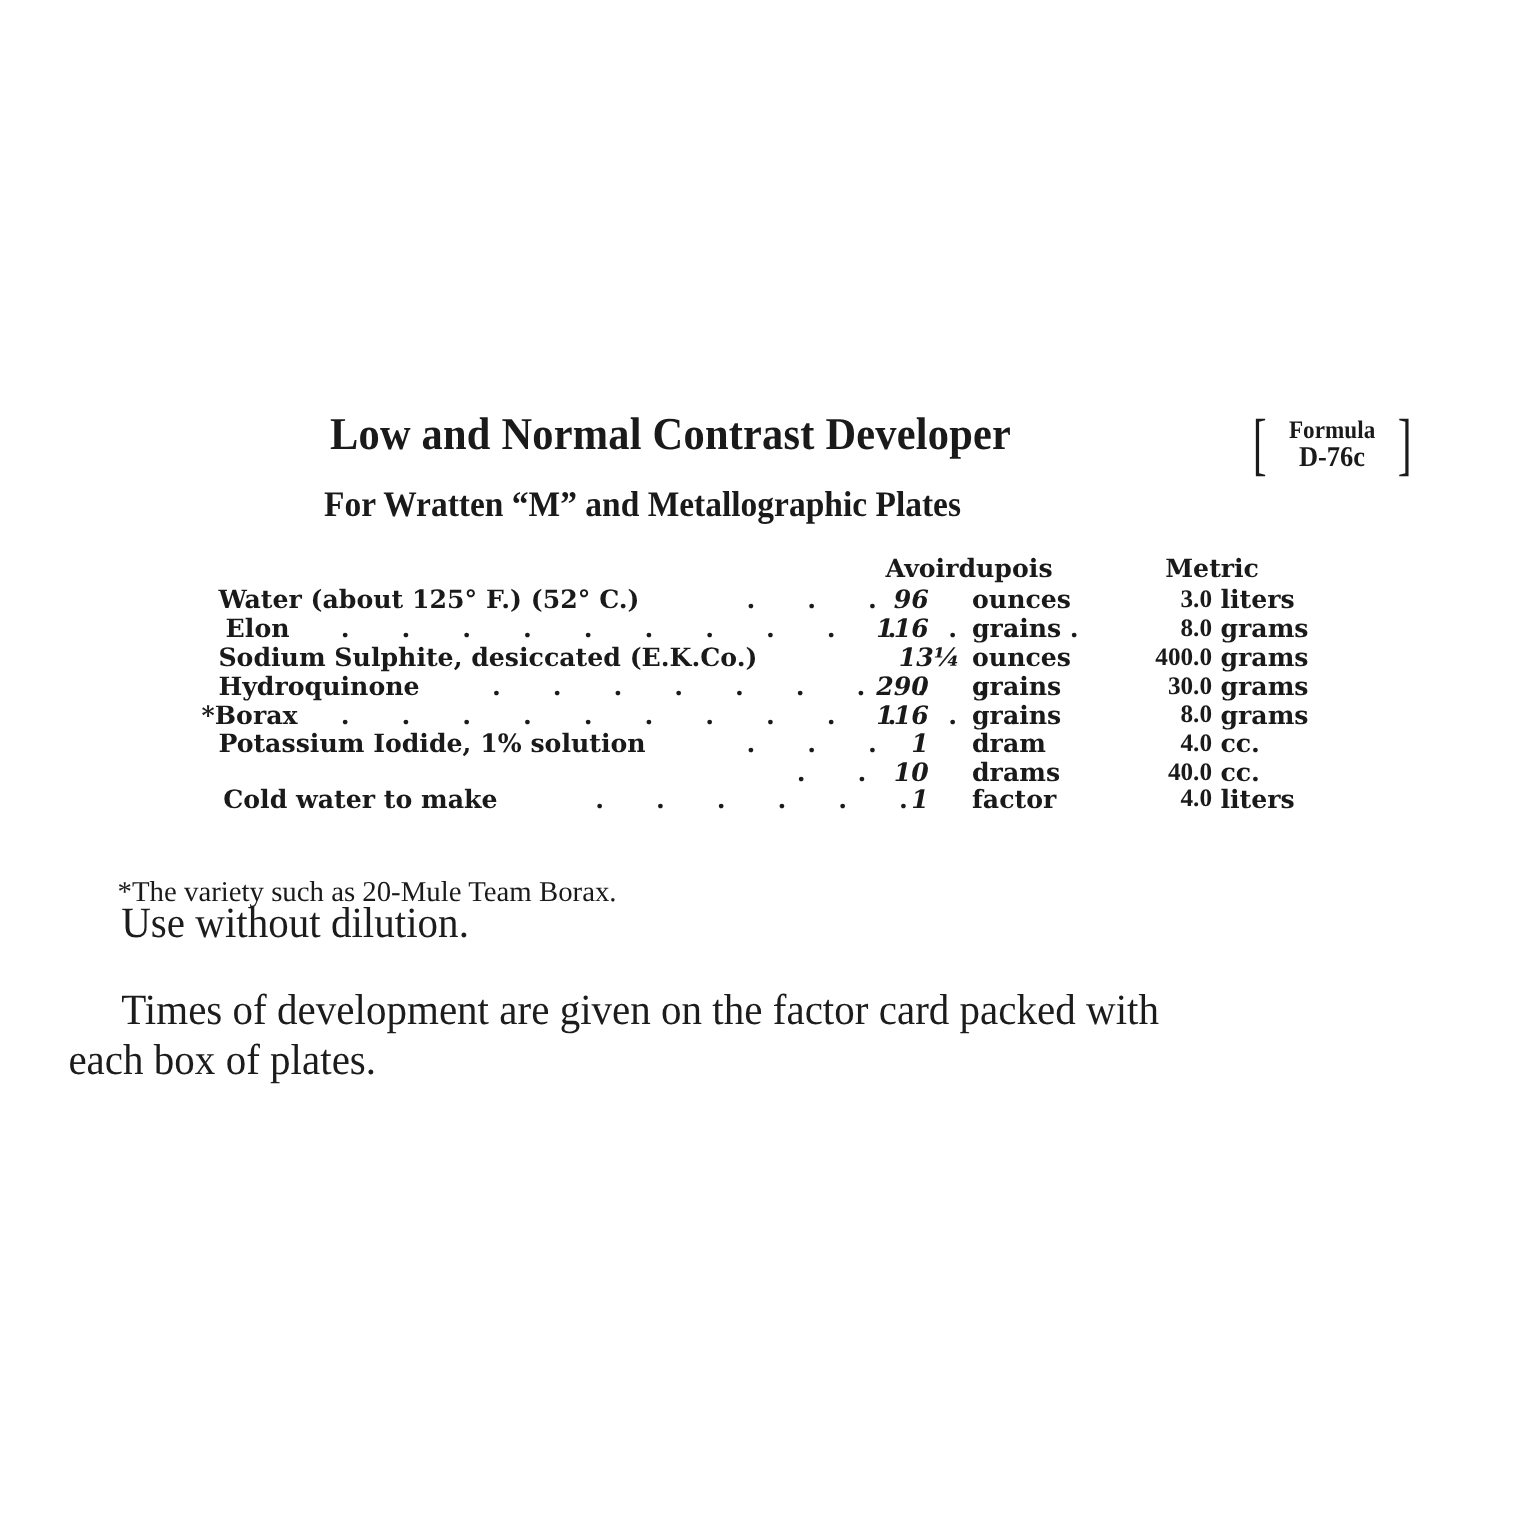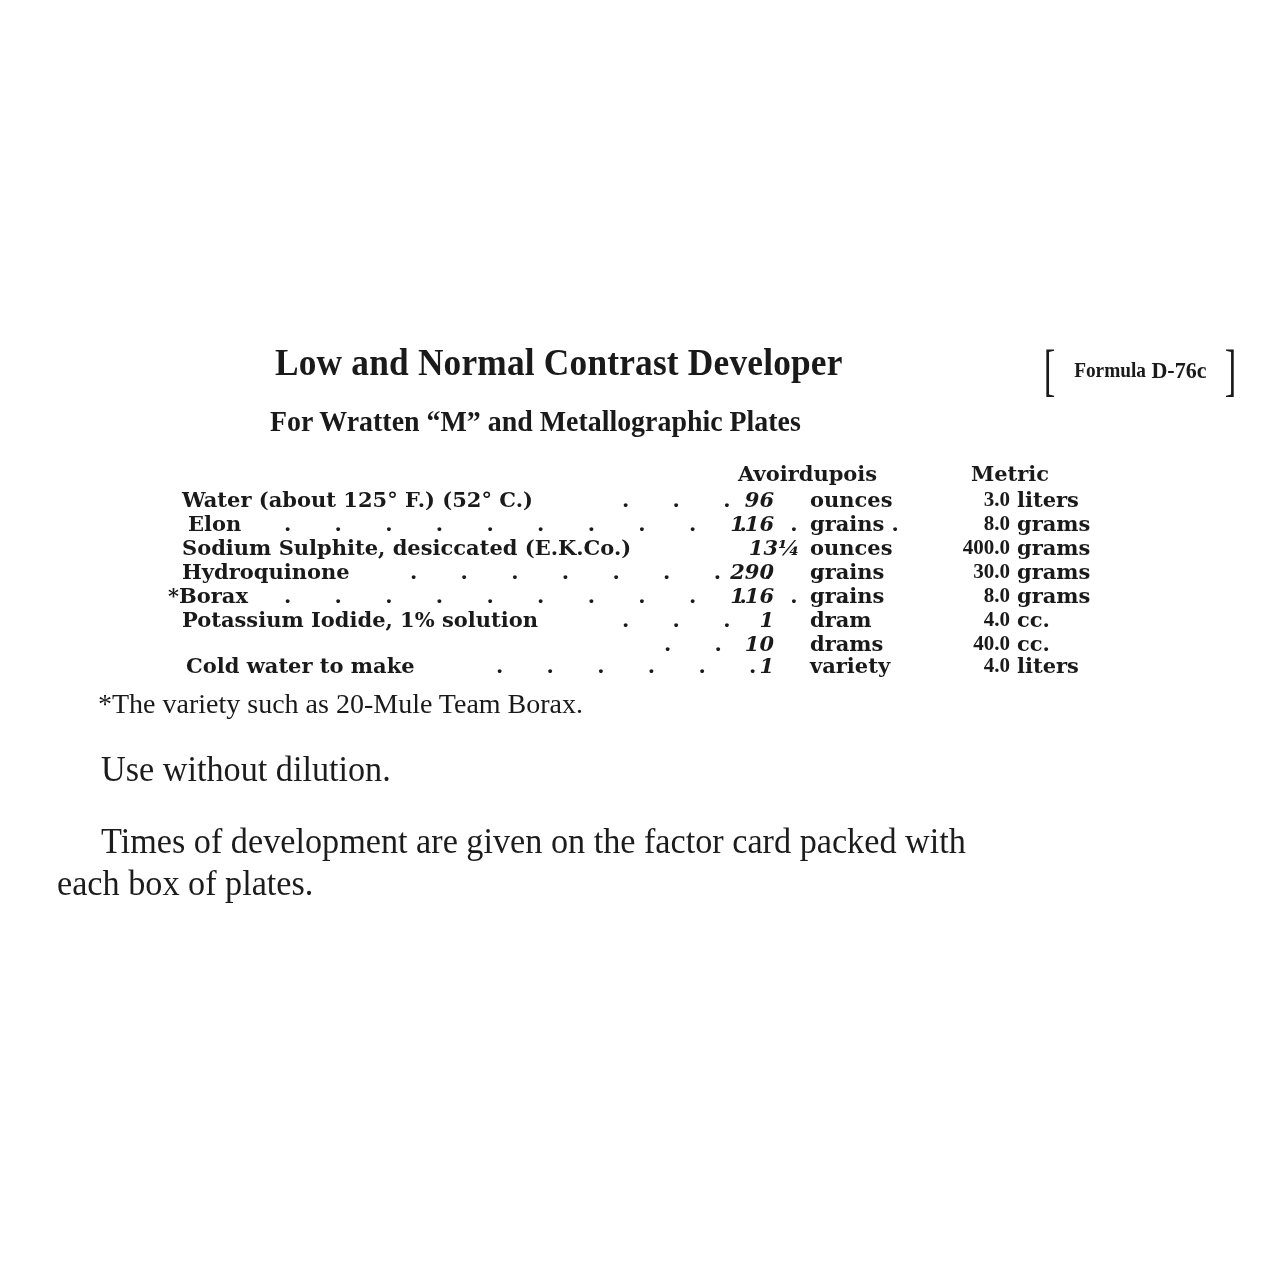--- a/index.html
+++ b/index.html
@@ -40,21 +40,21 @@
     }
     .bracket {
       font-size: 58px;
       font-weight: normal;
       line-height: 1;
       transform: scaleX(0.6);
       color: #1a1a1a;
     }
     .formula-text {
       display: flex;
-      flex-direction: row;
+      flex-direction: column;
       align-items: center;
       font-weight: bold;
       margin: 0 12px;
       line-height: 1;
     }
     .formula-label {
       font-size: 21px;
       transform: scaleX(0.92);
     }
     .formula-code {
@@ -127,22 +127,22 @@
       font-family: Liberation Serif, serif;
     }
     .metric-unit {
       position: absolute;
       top: 0;
       left: 1017px;
     }
     .footnote {
       position: absolute;
       left: 98px;
-      top: 688px;
-      font-size: 28px;
+      top: 731px;
+      font-size: 24px;
       font-family: "Liberation Serif", serif;
       white-space: nowrap;
     }
     .body-text {
       position: absolute;
       font-family: "Liberation Serif", serif;
       font-size: 36px;
       white-space: nowrap;
       transform: scaleX(0.95);
       transform-origin: left center;
@@ -233,21 +233,21 @@
     <span class="qty">10</span>
     <span class="unit">drams</span>
     <span class="metric-num">40.0</span>
     <span class="metric-unit">cc.</span>
   </div>
 
   <div class="row" style="top:192px">
     <span class="ingredient" style="left:186px">Cold water to make</span>
     <span class="leader" style="left:496px">. . . . . .</span>
     <span class="qty">1</span>
-    <span class="unit">variety</span>
+    <span class="unit">factor</span>
     <span class="metric-num">4.0</span>
     <span class="metric-unit">liters</span>
   </div>
 </div>
 
 <div class="footnote">*The variety such as 20-Mule Team Borax.</div>
 
 <div class="body-text para1">Use without dilution.</div>
 <div class="body-text para2-line1">Times of development are given on the factor card packed with</div>
 <div class="body-text para2-line2">each box of plates.</div>

